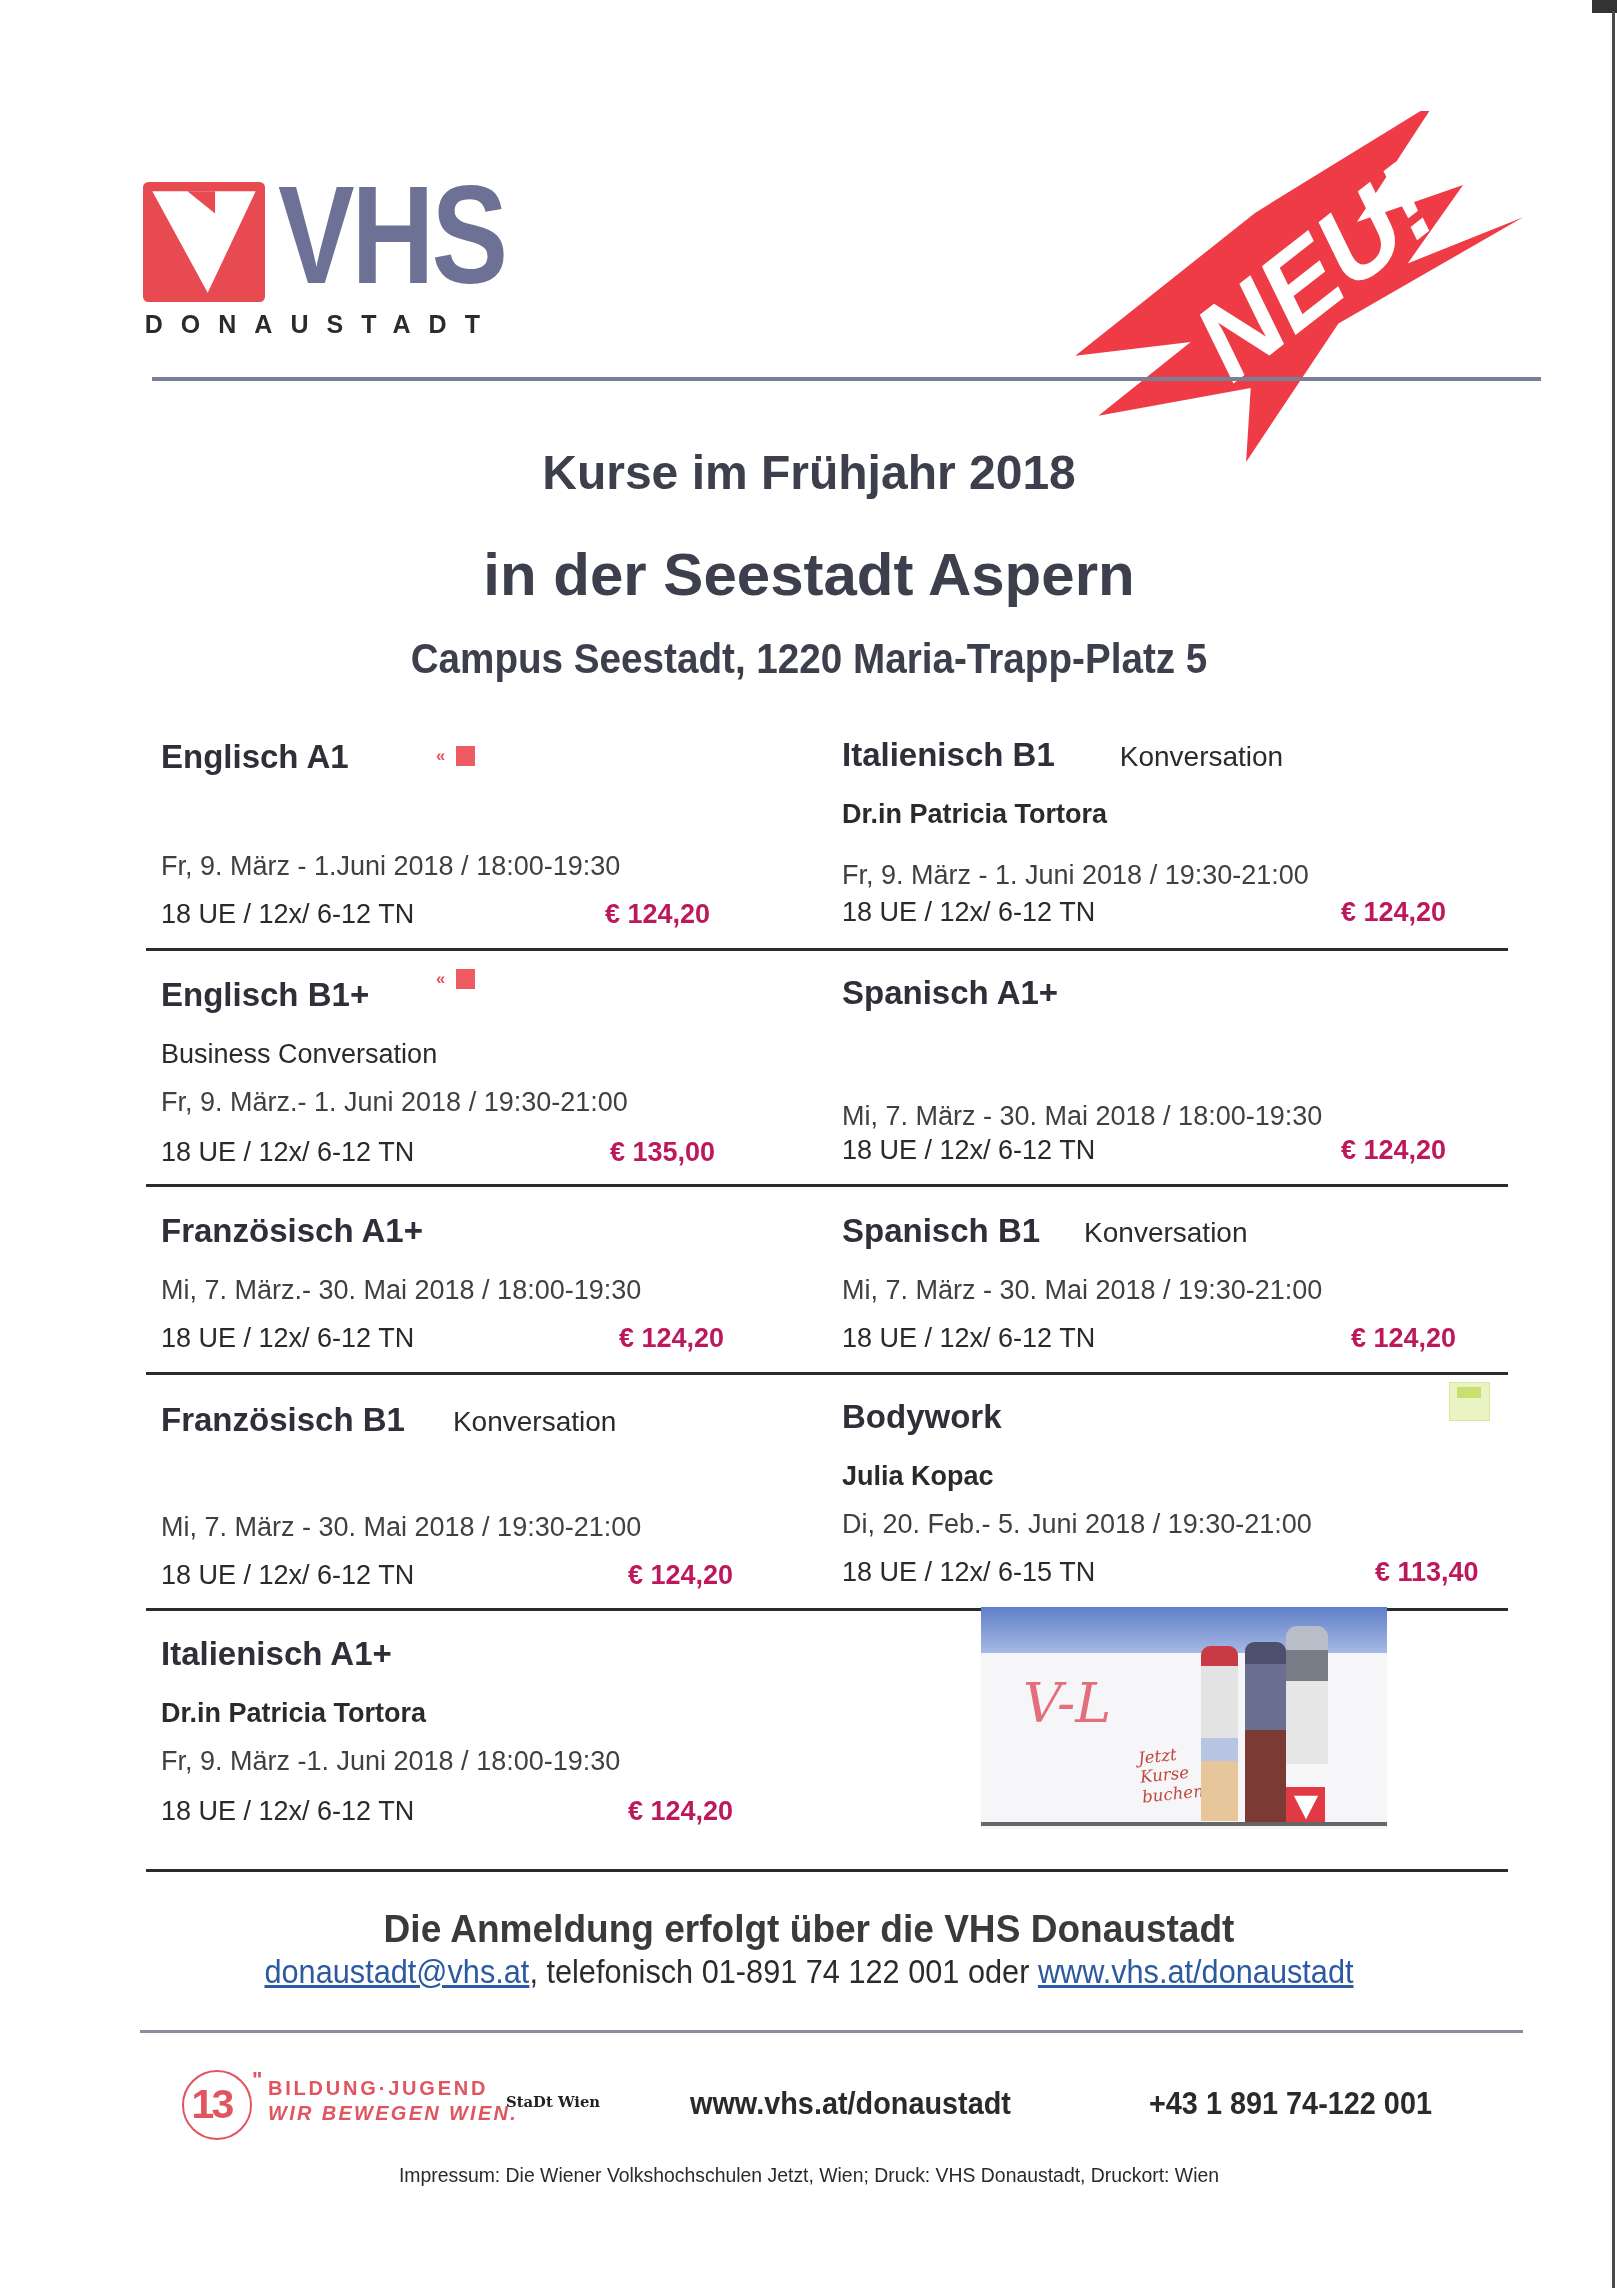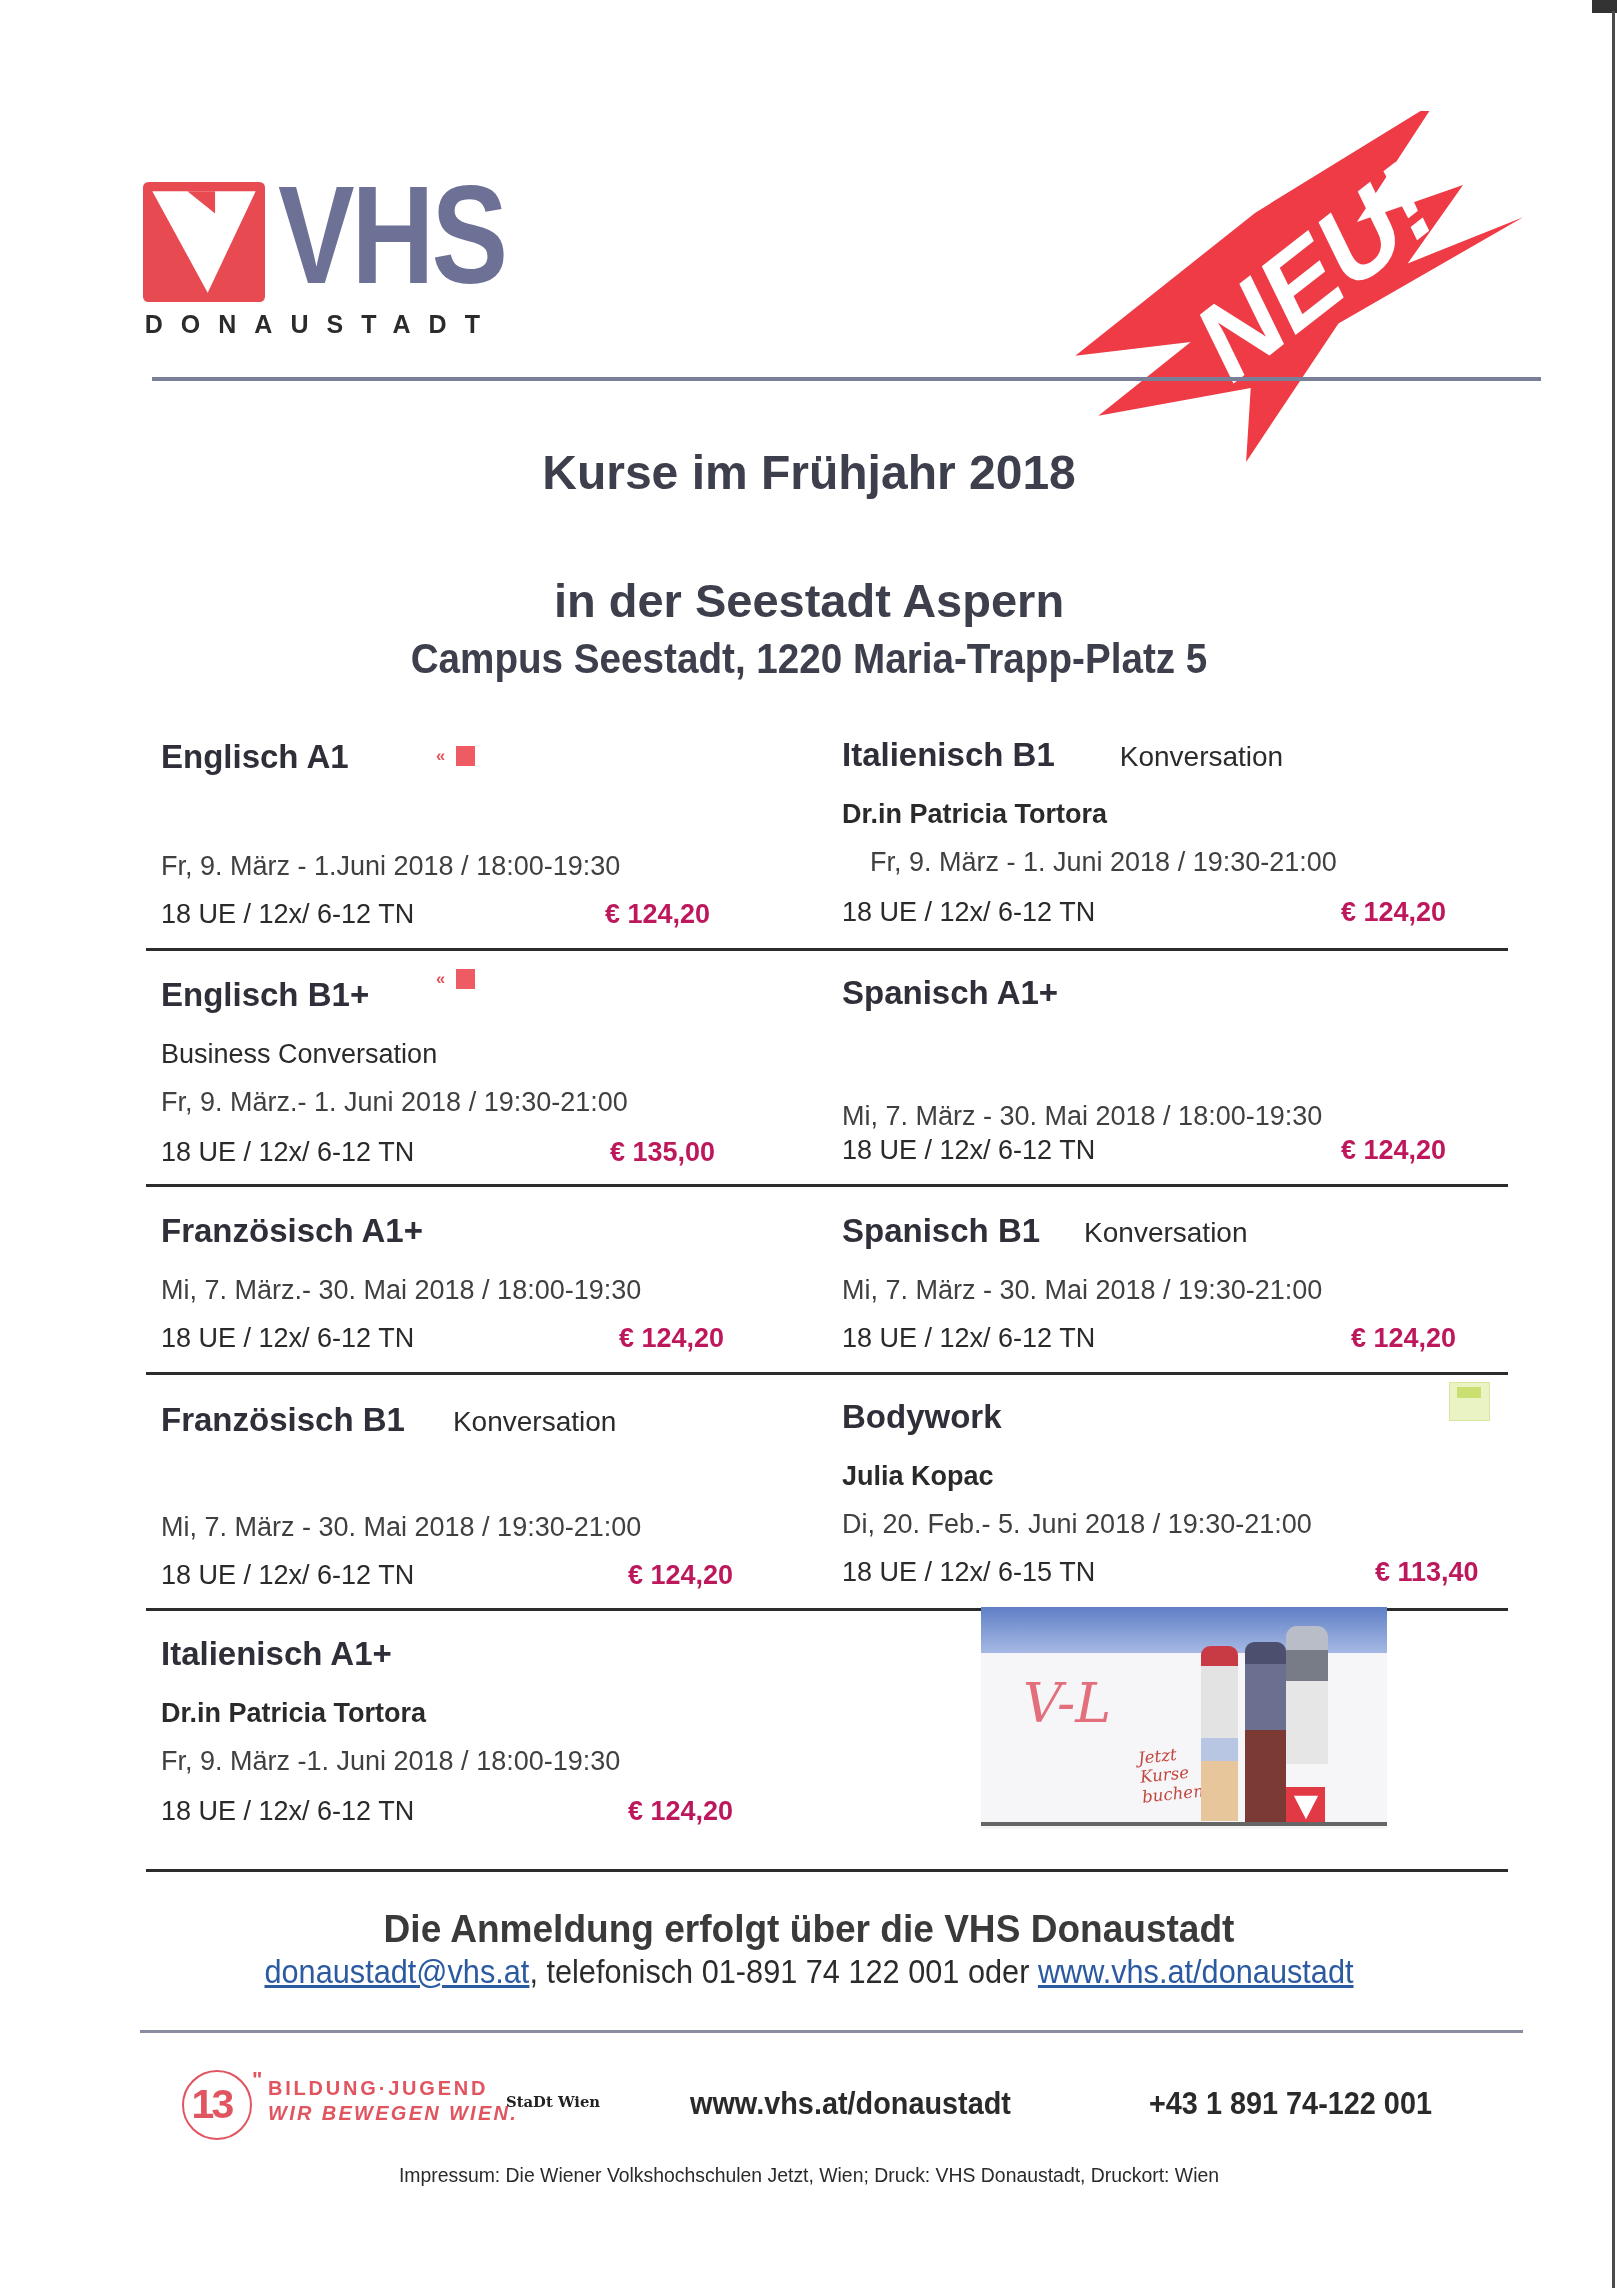--- a/index.html
+++ b/index.html
@@ -15,21 +15,21 @@
   .logo-vhs { position: absolute; left: 135px; top: -9.2px; font-family: "Liberation Sans", sans-serif; font-weight: bold;
               font-size: 140px; line-height: 138px; color: #6e7196; letter-spacing: -3.7px; transform: scaleX(0.82); transform-origin: left; }
   .logo-sub { position: absolute; left: 1.8px; top: 135px; font-weight: bold; font-size: 25px; letter-spacing: 18px; color: #2b2b2b; white-space: nowrap; }
 
   .neu { position: absolute; left: 1043px; top: 111px; width: 517px; height: 351px; }
 
   .rule-top { position: absolute; left: 152px; top: 377px; width: 1389px; height: 3.7px; background: #7a7f98; }
 
   .title { position: absolute; left: 0; width: 1618px; text-align: center; font-weight: bold; color: #3d3f4c; }
   .title1 { top: 445px; font-size: 48px; }
-  .title2 { top: 540px; font-size: 47px; margin-top: 33px; }
+  .title2 { top: 540px; font-size: 60px; }
   .title3 { top: 635px; font-size: 42px; transform: scaleX(0.92); }
 
   .course { position: absolute; }
   .c-name { position: absolute; left: 0; top: 0; font-weight: bold; font-size: 33px; color: #2e2f38; white-space: nowrap; }
   .c-tag { font-weight: normal; font-size: 28px; margin-left: 44px; color: #2b2b2b; }
   .c-sub { position: absolute; left: 0; font-size: 27px; white-space: nowrap; color: #2a2a2a; }
   .c-sub.bold { font-weight: bold; }
   .c-date { position: absolute; left: 0; font-size: 27px; white-space: nowrap; color: #404040; }
   .c-meta { position: absolute; left: 0; font-size: 27px; white-space: nowrap; color: #2a2a2a; }
   .c-price { position: absolute; font-weight: bold; font-size: 27px; white-space: nowrap; color: #be185d; }
@@ -104,21 +104,21 @@
   <div class="c-price" style="left:444px; top:161px;">€ 124,20</div>
 </div>
 <div class="badge" style="left:436px; top:746px;">
   <span class="arr">«</span>
     <span class="sq"></span>
 </div>
 
 <div class="course" style="left:842px; top:736px;">
   <div class="c-name"><span>Italienisch B1</span><span class="c-tag" style="margin-left:65px;">Konversation</span></div>
   <div class="c-sub bold" style="top:63px;">Dr.in Patricia Tortora</div>
-  <div class="c-date" style="top:111px;margin-left:28px;">Fr, 9. März - 1. Juni 2018 / 19:30-21:00</div>
+  <div class="c-date" style="top:124px;">Fr, 9. März - 1. Juni 2018 / 19:30-21:00</div>
   <div class="c-meta" style="top:161px;">18 UE / 12x/ 6-12 TN</div>
   <div class="c-price" style="left:499px; top:161px;">€ 124,20</div>
 </div>
 
 <div class="sep" style="top:948px;"></div>
 
 <div class="course" style="left:161px; top:976px;">
   <div class="c-name">Englisch B1+</div>
   <div class="c-sub" style="top:63px;">Business Conversation</div>
   <div class="c-date" style="top:111px;">Fr, 9. März.- 1. Juni 2018 / 19:30-21:00</div>

